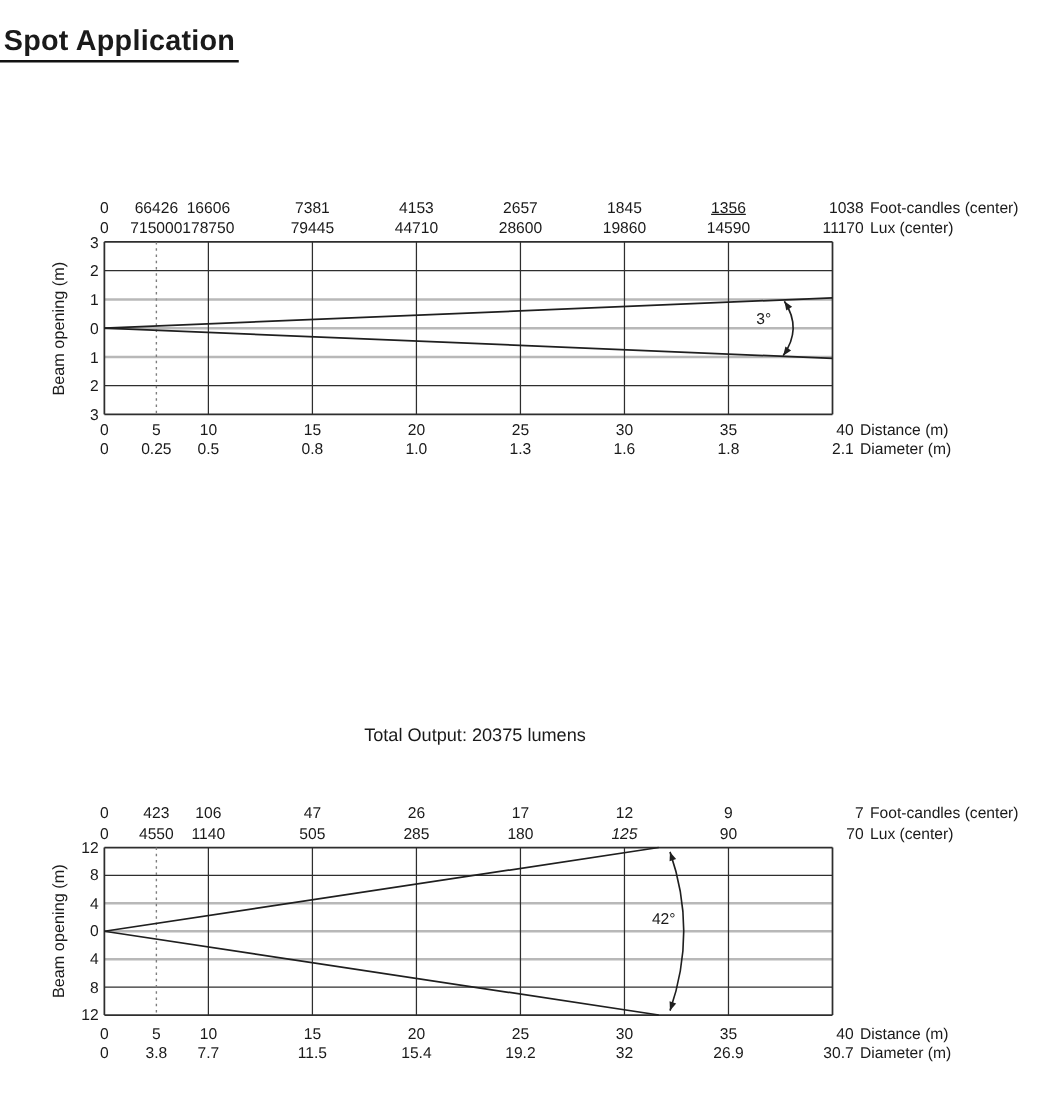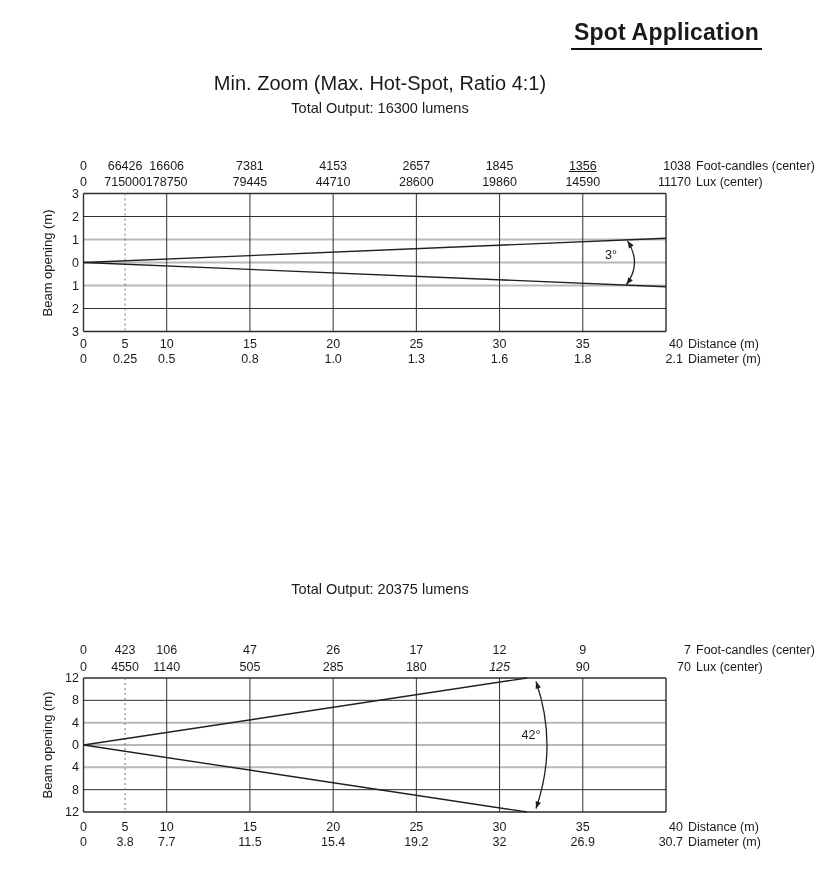--- a/index.html
+++ b/index.html
@@ -1,21 +1,21 @@
 <!DOCTYPE html>
 <html><head>
 <meta charset="utf-8">
 <style>
   html,body{margin:0;padding:0;background:#fff;}
   .page{
     position:relative;width:834px;height:882px;background:#ffffff;overflow:hidden;
     font-family:"Liberation Sans","DejaVu Sans",sans-serif;color:#1a1a1a;
   }
   #plot-svg{position:absolute;left:0;top:0;}
-  .page-title-wrap{position:absolute;top:19px;left:0;width:762px;text-align:right;}
+  .page-title-wrap{position:absolute;top:19px;left:0;width:762px;text-align:left;}
   .page-title{display:inline-block;font-size:23px;font-weight:bold;
     border-bottom:2px solid #111;padding:0 3px 2px 3px;letter-spacing:0.2px;}
   .chart-heading{position:absolute;left:0;width:760px;text-align:center;font-size:20px;}
   .chart-subheading{position:absolute;left:0;width:760px;text-align:center;font-size:14.5px;}
   .tick-row{position:absolute;left:0;width:834px;height:14px;font-size:12.5px;line-height:14px;}
   .tick-row .num{position:absolute;width:90px;text-align:center;}
   .tick-row .num-last{position:absolute;width:90px;text-align:right;}
   .tick-row .unit{position:absolute;text-align:left;white-space:nowrap;}
   .ytick{position:absolute;width:30px;text-align:right;font-size:12.5px;line-height:14px;}
   .yaxis-label{position:absolute;font-size:13px;white-space:nowrap;
@@ -68,22 +68,20 @@
       <line x1="83.5" y1="745" x2="527" y2="812" stroke="#1f1f1f" stroke-width="1.4"></line>
       <path d="M 536 681.5 Q 558 745 536 808.5" fill="none" stroke="#1f1f1f" stroke-width="1.3"></path>
       <polygon points="536,681.5 540.9372758736843,687.197658023007 535.6458494099045,689.0309081364425" fill="#1f1f1f"></polygon>
       <polygon points="536,808.5 535.6458494099045,800.9690918635575 540.9372758736843,802.802341976993" fill="#1f1f1f"></polygon>
     </svg>
 
   <div class="page-title-wrap">
     <span class="page-title">Spot Application</span>
   </div>
 
-  <div class="chart-heading" style="top:72px">Min. Zoom (Max. Hot-Spot, Ratio 4:1)</div>
-  <div class="chart-subheading" style="top:100px">Total Output: 16300 lumens</div>
 
   <div class="chart-subheading" style="top:581px">Total Output: 20375 lumens</div>
 
   <div id="labels-root">
       <span class="ytick" style="left: 49px; top: 186.5px;">3</span>
       <span class="ytick" style="left: 49px; top: 209.5px;">2</span>
       <span class="ytick" style="left: 49px; top: 232.5px;">1</span>
       <span class="ytick" style="left: 49px; top: 255.5px;">0</span>
       <span class="ytick" style="left: 49px; top: 278.5px;">1</span>
       <span class="ytick" style="left: 49px; top: 301.5px;">2</span>

